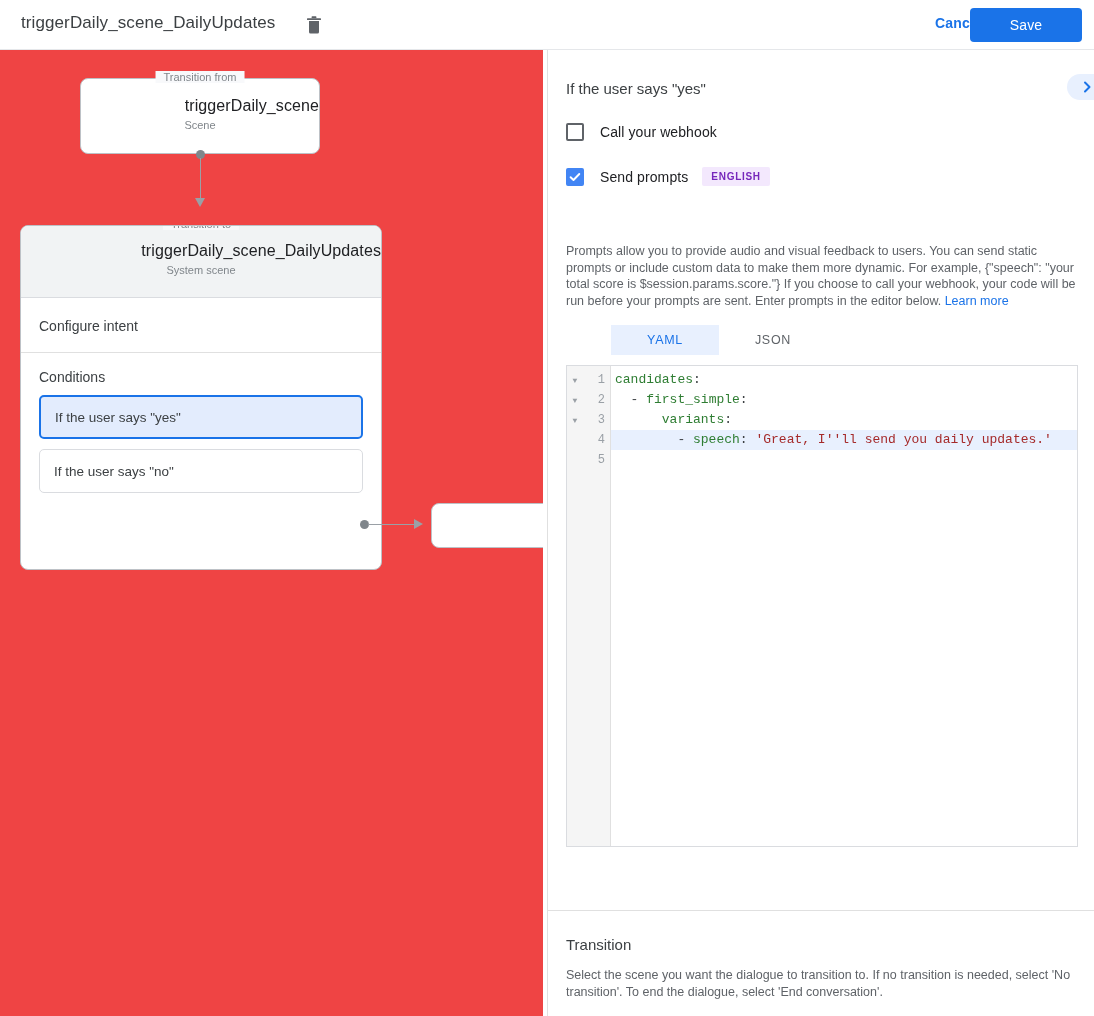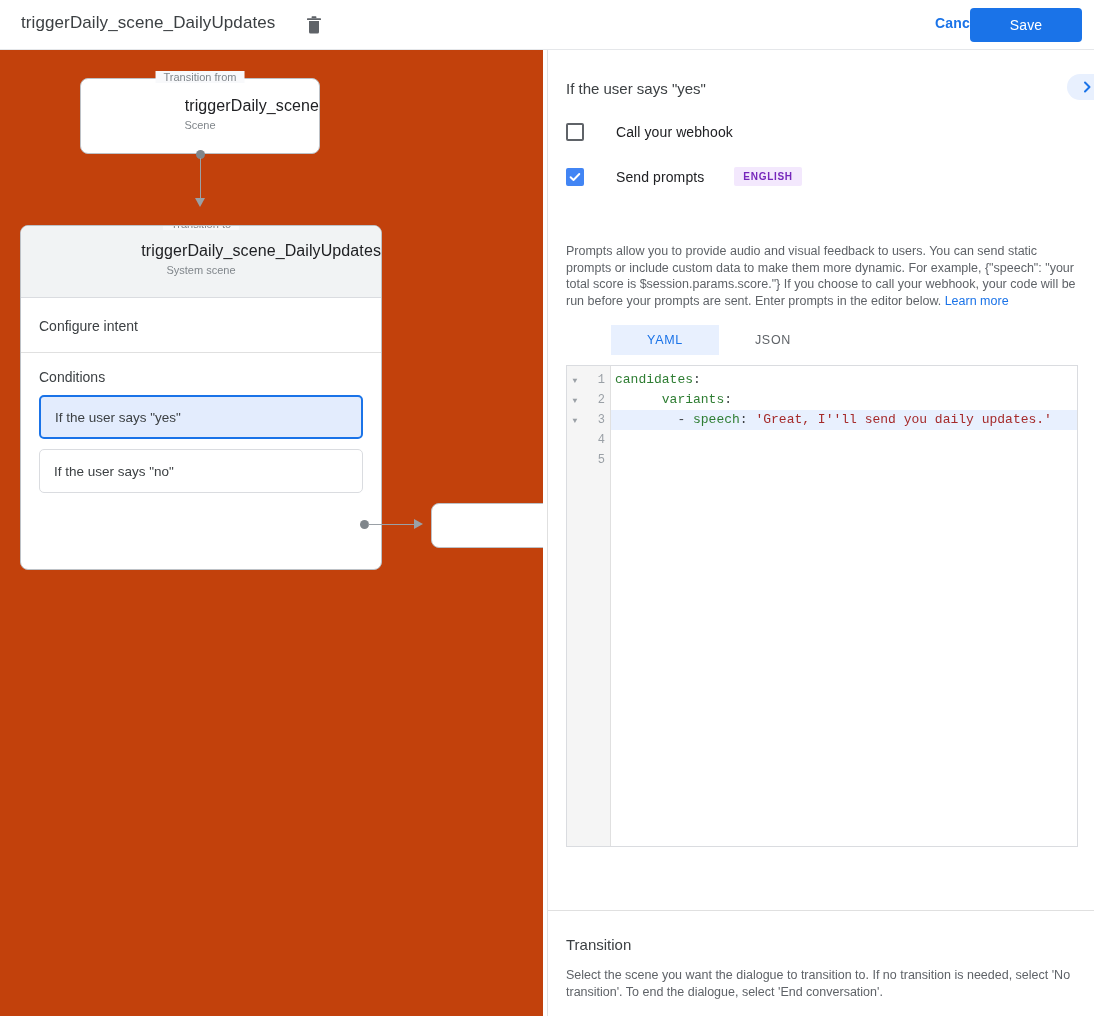--- a/index.html
+++ b/index.html
@@ -39,21 +39,21 @@
     font-size: 14px; font-weight: 500; letter-spacing: .2px;
     display: flex; align-items: center; justify-content: center;
     border: none; cursor: pointer;
     font-family: "Liberation Sans", sans-serif;
   }
 
   
   #canvas {
     position: absolute; left: 0; top: 50px;
     width: 543px; height: 966px;
-    background: #c2410c;
+    background: #ef4444;
     overflow: hidden;
   }
   #canvas-white-gap {
     position: absolute; left: 543px; top: 50px;
     width: 4px; height: 966px; background: #ffffff;
   }
   #panel-divider {
     position: absolute; left: 547px; top: 50px;
     width: 1px; height: 966px; background: #e0e0e0;
   }
@@ -187,21 +187,21 @@
     position: absolute; left: 519px; top: 24px;
     width: 40px; height: 26px;
     background: #e8f0fe;
     border-top-left-radius: 16px; border-bottom-left-radius: 16px;
     display: flex; align-items: center; justify-content: center;
     cursor: pointer;
   }
 
   .cb-row {
     position: absolute; left: 18px;
-    display: flex; align-items: center; gap: 16px;
+    display: flex; align-items: center;
   }
   .cb-box {
     width: 18px; height: 18px; border-radius: 2px;
     border: 2px solid #5f6368; background: #fff;
     cursor: pointer; flex: none;
   }
   .cb-box.checked {
     background: #4285f4; border-color: #4285f4;
     display: flex; align-items: center; justify-content: center;
   }
@@ -398,20 +398,21 @@
           <span class="fold"></span>
           <span class="lnum">4</span>
         </div>
         <div class="gut-row">
           <span class="fold"></span>
           <span class="lnum">5</span>
         </div>
       </div>
     <div id="code">
         <div class="code-row"><span class="tok-key">candidates</span><span class="tok-punc">:</span></div>
+        <div class="code-row"><span class="tok-dash">  - </span><span class="tok-key">first_simple</span><span class="tok-punc">:</span></div>
         <div class="code-row"><span class="tok-dash">      </span><span class="tok-key">variants</span><span class="tok-punc">:</span></div>
         <div class="code-row hl"><span class="tok-dash">        - </span><span class="tok-key">speech</span><span class="tok-punc">: </span><span class="tok-str">'Great, I''ll send you daily updates.'</span></div>
         <div class="code-row">&nbsp;</div>
       </div>
   </div>
 
 
   <div id="sec-divider"></div>
 
   <div id="transition-title">Transition</div>

